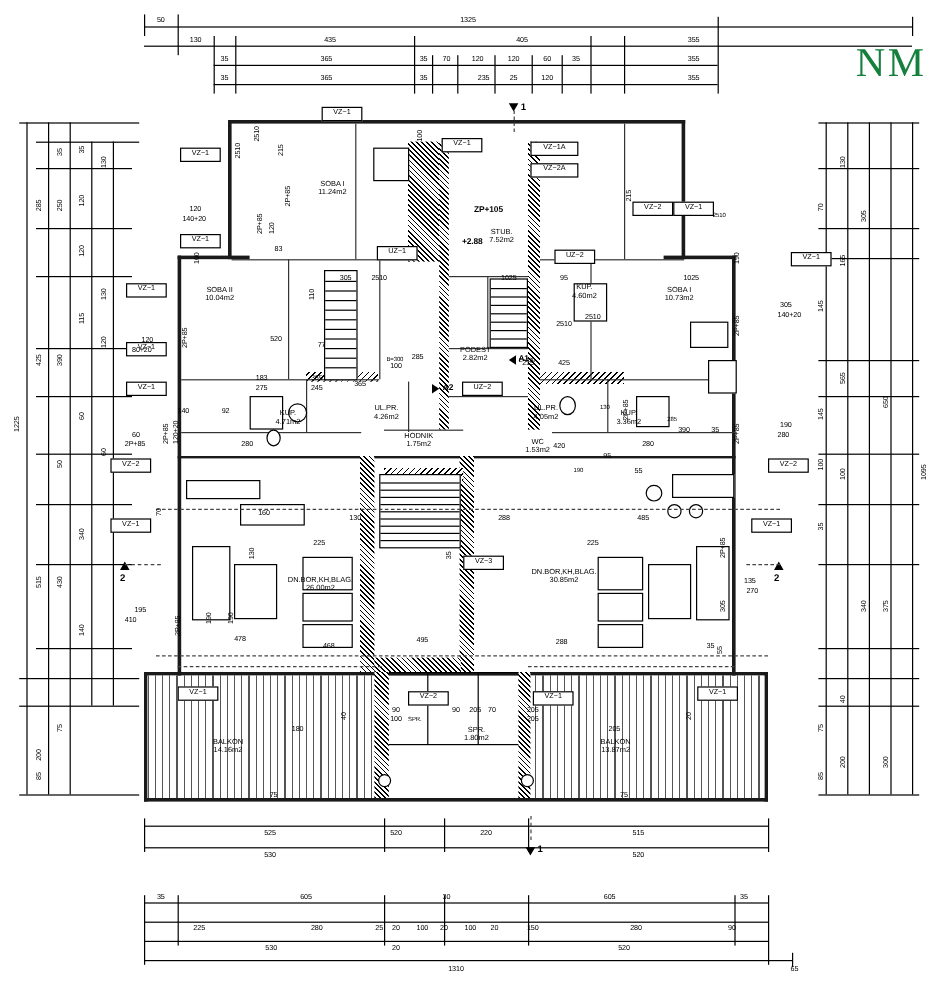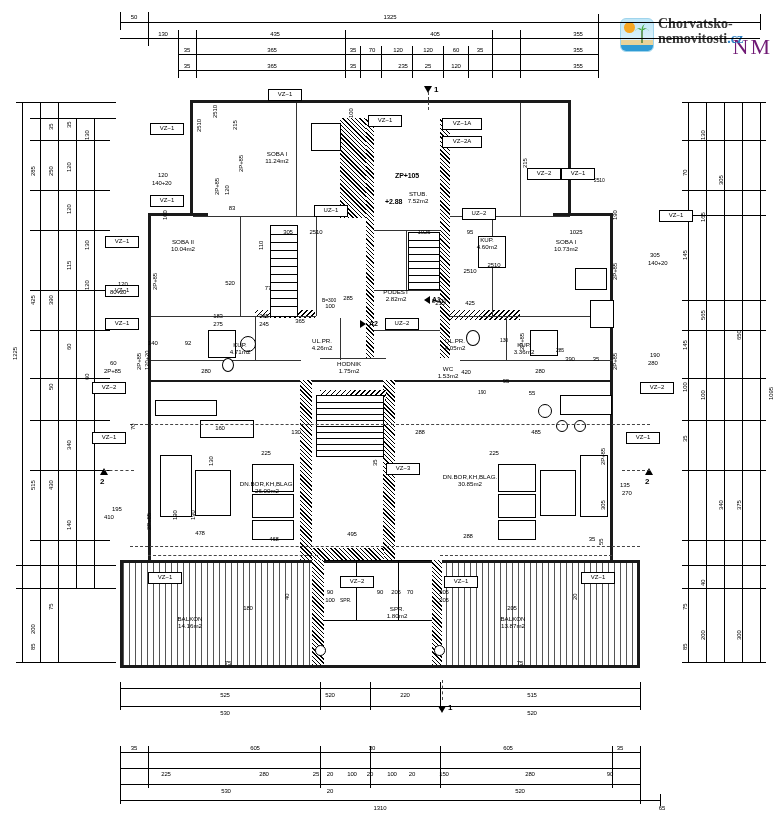--- a/index.html
+++ b/index.html
@@ -43,56 +43,39 @@
   .logo .brand{position:absolute;left:40px;top:0;font-size:14px;font-weight:bold;
                line-height:15px;color:#3b3b3b;font-family:"Liberation Serif",serif;}
   .logo .brand .cz{color:#2f7fc1;}
   .logo .sun{position:absolute;left:2px;top:2px;width:32px;height:32px;border-radius:6px;
              background:linear-gradient(#bfe6f7,#eaf7fd);border:1px solid #9fd4ec;overflow:hidden;}
   .logo .sunball{position:absolute;left:3px;top:3px;width:11px;height:11px;border-radius:50%;
              background:#f5a623;}
   .logo .palm{position:absolute;left:13px;top:4px;width:16px;height:20px;}
   .logo .sea{position:absolute;left:0;bottom:0;width:100%;height:9px;background:#2f9bd4;}
   .logo .sand{position:absolute;left:0;bottom:6px;width:100%;height:5px;background:#e8d39a;}
-  .watermark{position:absolute;right:10px;top:34px;font-size:22px;color:#701a75;
+  .watermark{position:absolute;right:10px;top:34px;font-size:34px;color:#15803d;
              font-family:"Liberation Serif",serif;letter-spacing:2px;}
 
   .stair{position:absolute;}
   .stair .s{position:absolute;background:#000;height:1px;width:100%;}
 
   .furn{position:absolute;border:1px solid #000;background:#fff;}
   .furnc{position:absolute;border:1px solid #000;border-radius:50%;background:#fff;}
   .tri{position:absolute;width:0;height:0;border-left:4px solid transparent;
        border-right:4px solid transparent;border-bottom:7px solid #000;}
   .arrowL{position:absolute;width:0;height:0;border-top:4px solid transparent;
        border-bottom:4px solid transparent;border-right:6px solid #000;}
 </style>
 </head>
 <body>
 
 <div id="sheet">
 
   <div class="watermark">NM</div>
-  <div class="logo">
-    <div class="sun">
-      <div class="sea"></div>
-        <div class="sand"></div>
-      <div class="sunball"></div>
-      <svg class="palm" viewBox="0 0 16 20">
-        <path d="M8 20 L8 8" stroke="#3c7a2a" stroke-width="1.4" fill="none"></path>
-        <path d="M8 8 C4 5 2 6 1 8 C3 5 6 4 8 7 Z" fill="#3c9a34"></path>
-        <path d="M8 8 C12 5 14 6 15 8 C13 5 10 4 8 7 Z" fill="#3c9a34"></path>
-        <path d="M8 8 C7 4 9 2 11 1 C9 3 9 5 9 8 Z" fill="#49b040"></path>
-      </svg>
-    </div>
-    <div class="brand">
-      <span>Chorvatsko-</span><br>
-      <span>nemovitosti</span><span class="cz">.cz</span>
-    </div>
-  </div>
 
   <div class="ln h" style="left:120px;top:22px;width:640px;"></div>
   <div class="ln h" style="left:120px;top:38px;width:640px;"></div>
   <div class="ln h" style="left:178px;top:54px;width:420px;"></div>
   <div class="ln h" style="left:178px;top:70px;width:420px;"></div>
 
   <div class="ln v" style="left:120px;top:12px;height:18px;"></div>
   <div class="ln v" style="left:148px;top:12px;height:34px;"></div>
   <div class="ln v" style="left:178px;top:30px;height:48px;"></div>
   <div class="ln v" style="left:196px;top:30px;height:48px;"></div>

